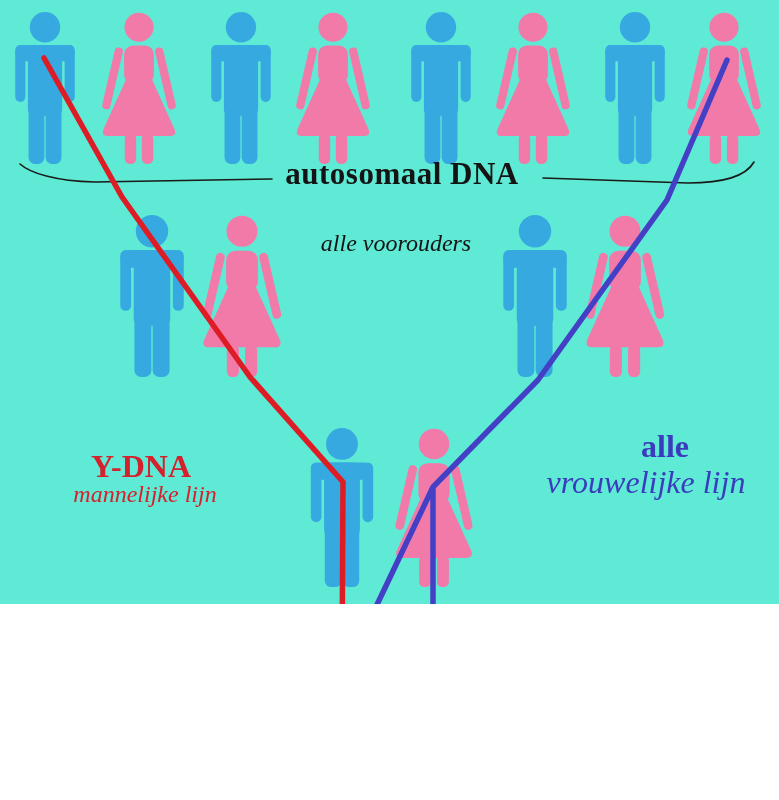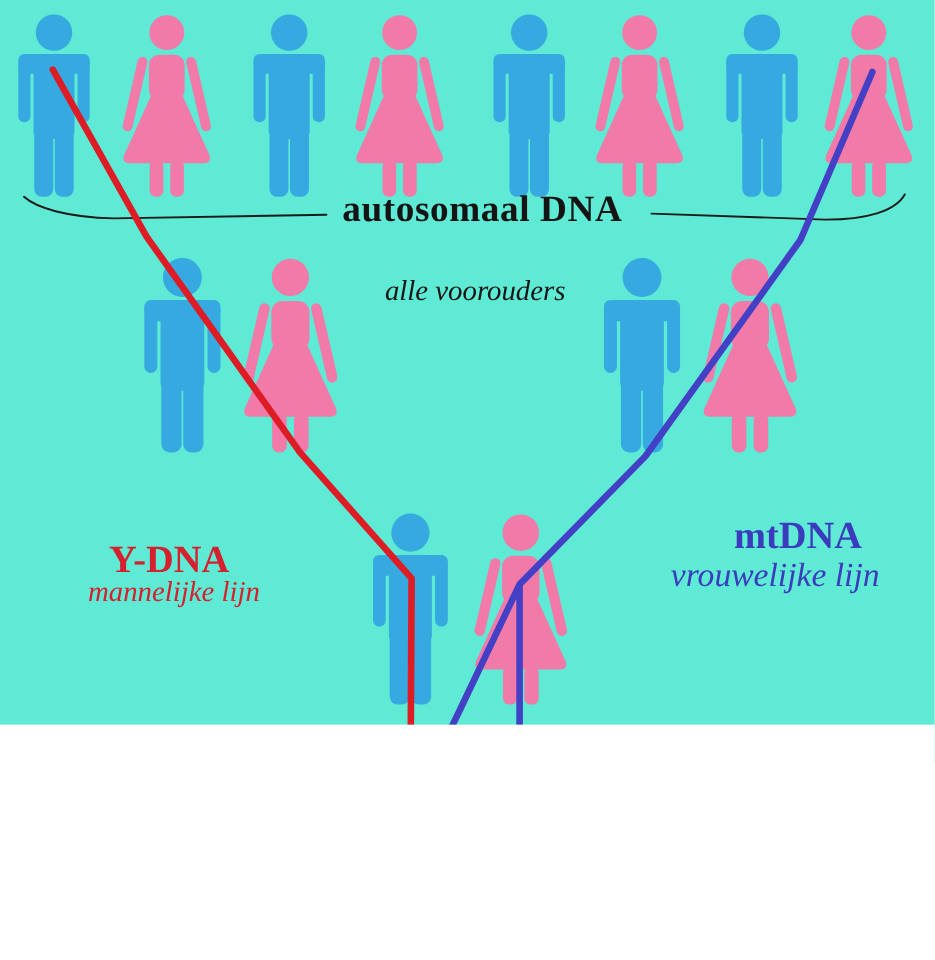--- a/index.html
+++ b/index.html
@@ -17,21 +17,21 @@
     white-space:nowrap;
     line-height:1;
   }
   .bold{font-weight:bold;}
   .ital{font-style:italic;}
   #t-auto {left:402px;top:158px;font-size:31px;letter-spacing:0.5px;}
   #s-auto {left:396px;top:191px;font-size:24px;margin-top:40px;}
   #t-ydna {left:141px;top:450px;font-size:32px;}
   #s-ydna {left:145px;top:482px;font-size:24px;}
   #t-mtdna{left:665px;top:430px;font-size:32px;}
-  #s-mtdna{left:646px;top:466px;font-size:28px;text-align:right;}
+  #s-mtdna{left:646px;top:466px;font-size:32px;text-align:right;}
 </style>
 </head>
 <body>
 
 <div class="stage">
 
   <svg id="diagram-svg" width="779" height="800" viewBox="0 0 779 800" xmlns="http://www.w3.org/2000/svg">
     <defs>
 
       <g id="fig-male">
@@ -79,16 +79,16 @@
         <path d="M727,60 L667,200 L538,380 L433,487 L433,670 M433,487 L384,590 L347,667" fill="none" stroke="#4340c6" stroke-width="5.5" stroke-linecap="round" stroke-linejoin="round"></path>
       </g>
   </svg>
 
   <div class="lbl bold" id="t-auto" style="color: rgb(20, 20, 20);">autosomaal DNA</div>
   <div class="lbl ital" id="s-auto" style="color: rgb(20, 20, 20);">alle voorouders</div>
 
   <div class="lbl ital" id="s-ydna" style="color: rgb(213, 32, 45);">mannelijke lijn</div>
   <div class="lbl bold" id="t-ydna" style="color: rgb(213, 32, 45);">Y-DNA</div>
 
-  <div class="lbl bold" id="t-mtdna" style="color: rgb(59, 59, 189);">mtDNA</div>
+  <div class="lbl bold" id="t-mtdna" style="color: rgb(59, 59, 189);">alle</div>
   <div class="lbl ital" id="s-mtdna" style="color: rgb(59, 59, 189);">vrouwelijke lijn</div>
 
 </div>
 
 </body></html>

